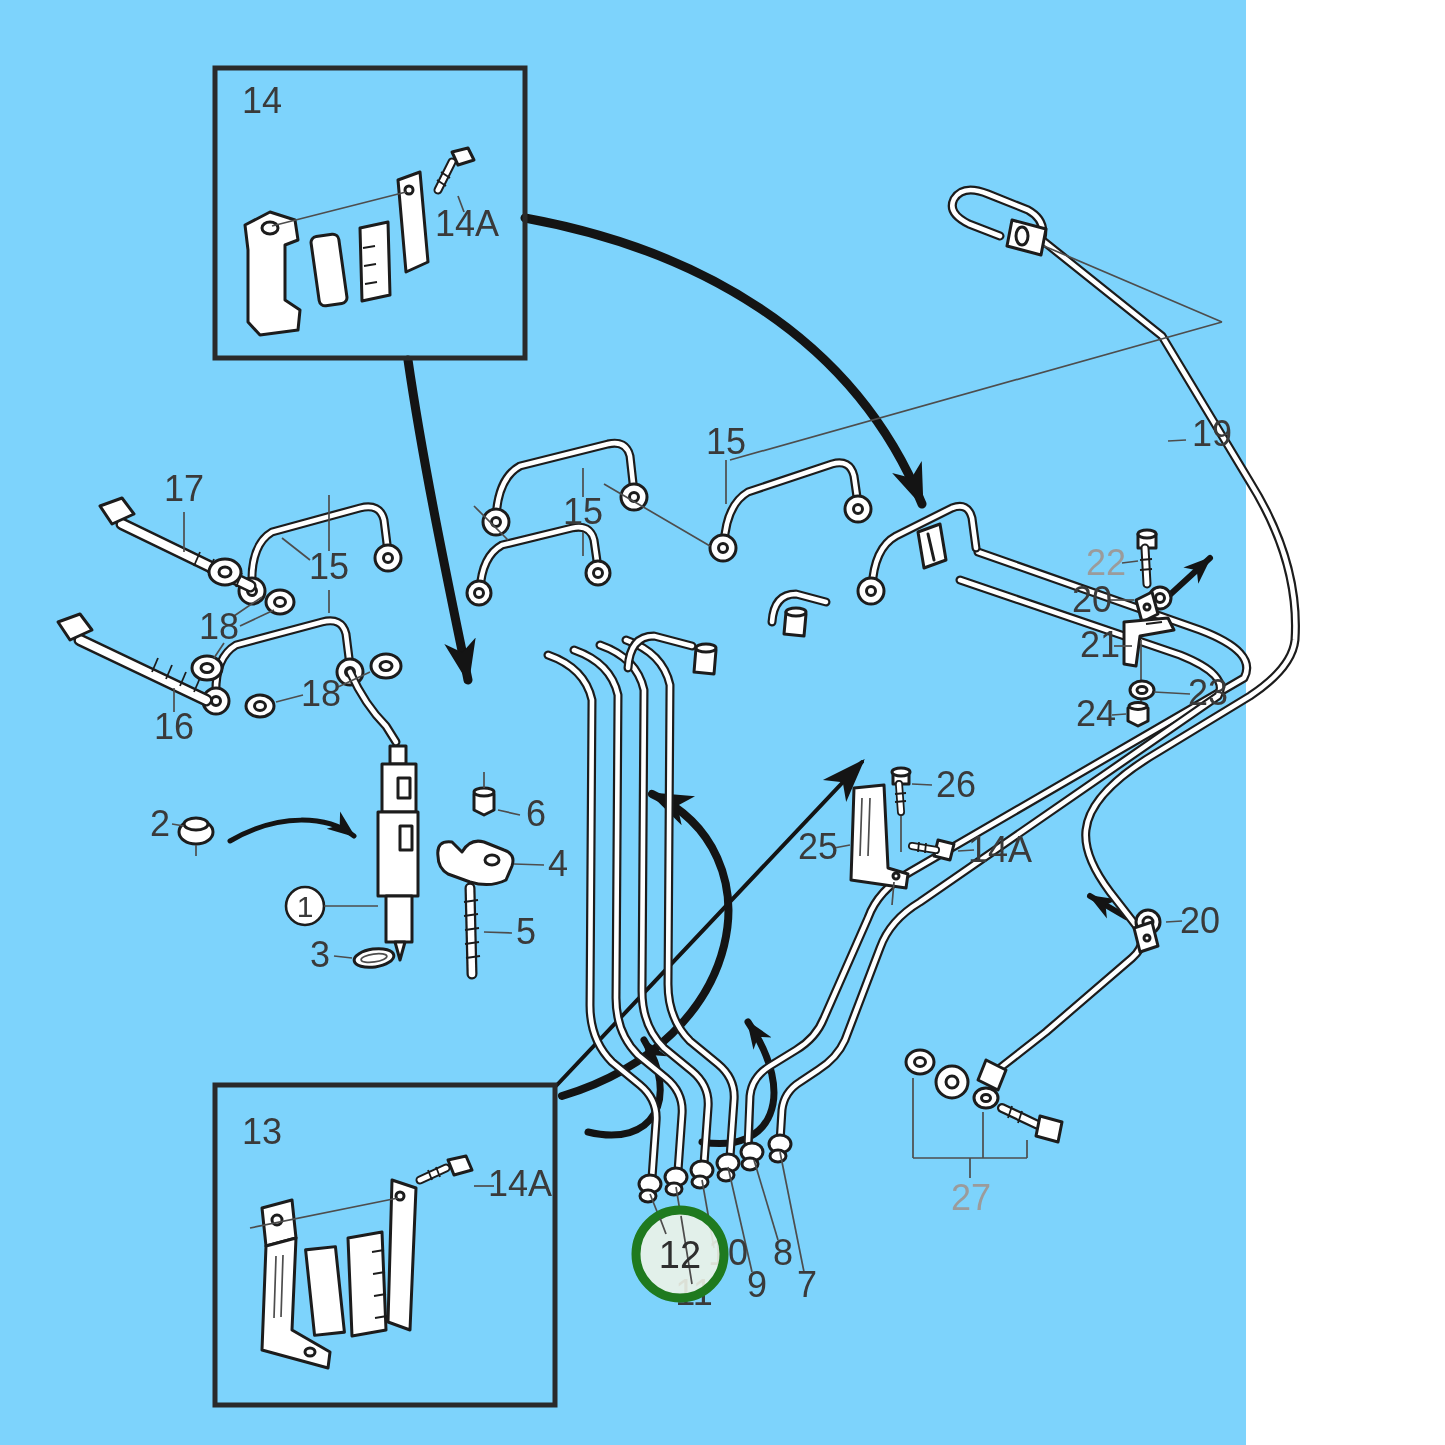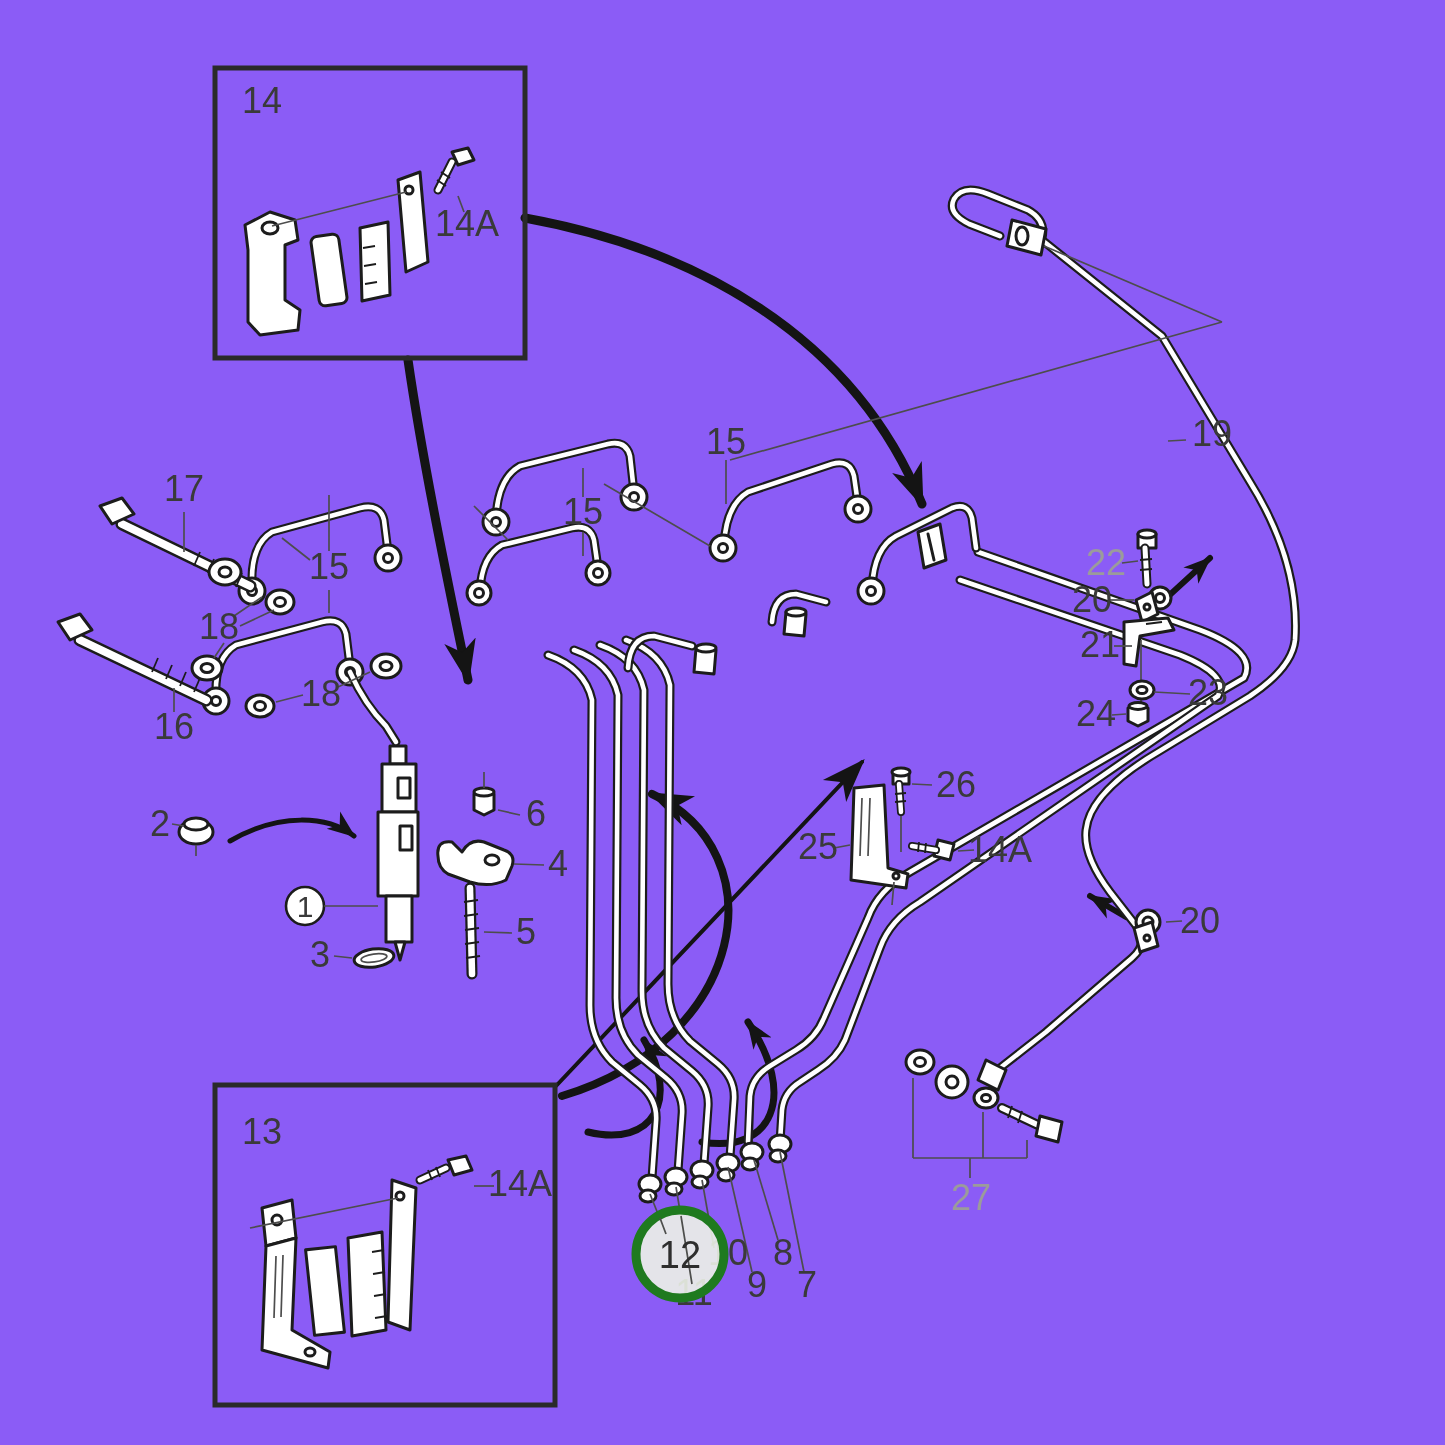--- a/index.html
+++ b/index.html
@@ -1,16 +1,16 @@
 <!DOCTYPE html>
 <html><head>
 <meta charset="utf-8">
 <style>
   html,body { margin:0; padding:0; background:#ffffff; }
-  .stage { width:1445px; height:1445px; position:relative; background:#8b5cf6; }
+  .stage { width:1246px; height:1445px; position:relative; background:#7dd3fc; }
   svg { display:block; }
   svg text { font-family:"Liberation Sans","DejaVu Sans",sans-serif; }
   .lbl { font-size:36px; fill:#3a3a3a; text-anchor:middle; }
   .lbl.muted { fill:#9b9b9b; }
   .lbl.small { font-size:30px; }
   .big { font-size:38px; fill:#2e2e2e; text-anchor:middle; }
   .ln  { fill:none; stroke:#1c1c1c; stroke-width:3; stroke-linejoin:round; stroke-linecap:round; }
   .lnf { fill:#ffffff; stroke:#1c1c1c; stroke-width:3; stroke-linejoin:round; }
   .thin{ fill:none; stroke:#4d4d4d; stroke-width:1.7; }
   .thr { fill:none; stroke:#1c1c1c; stroke-width:1.8; }

